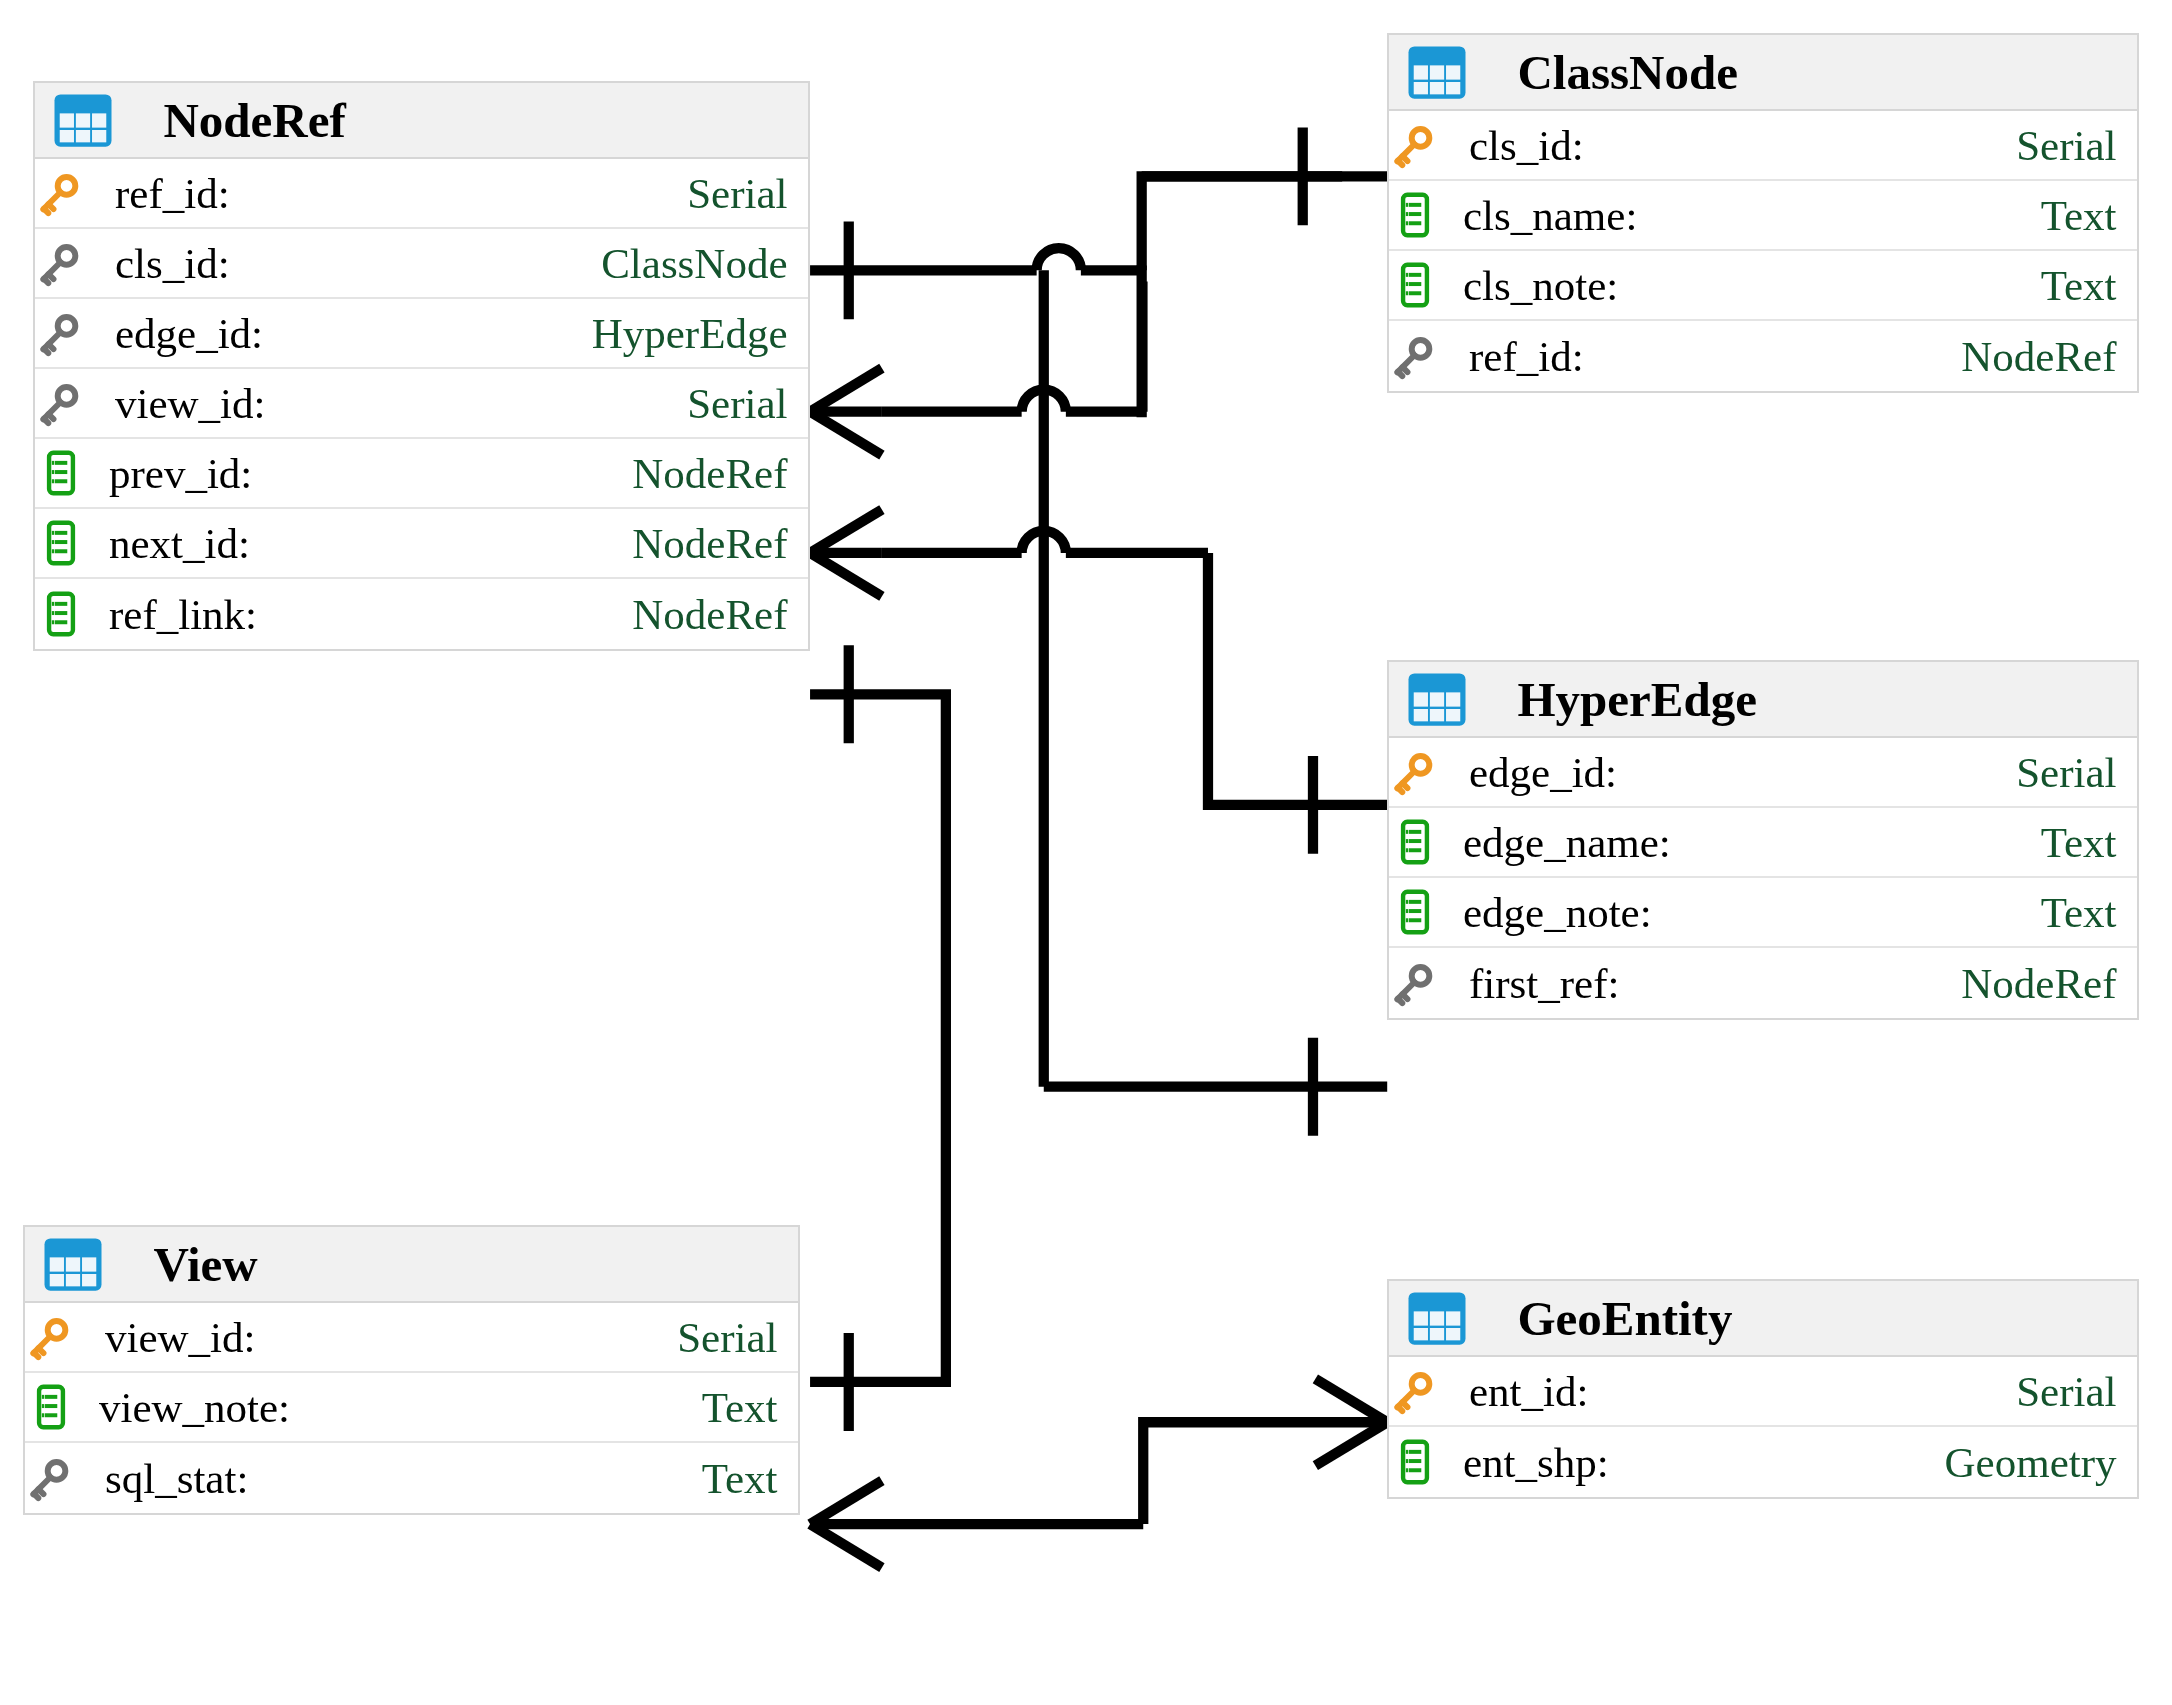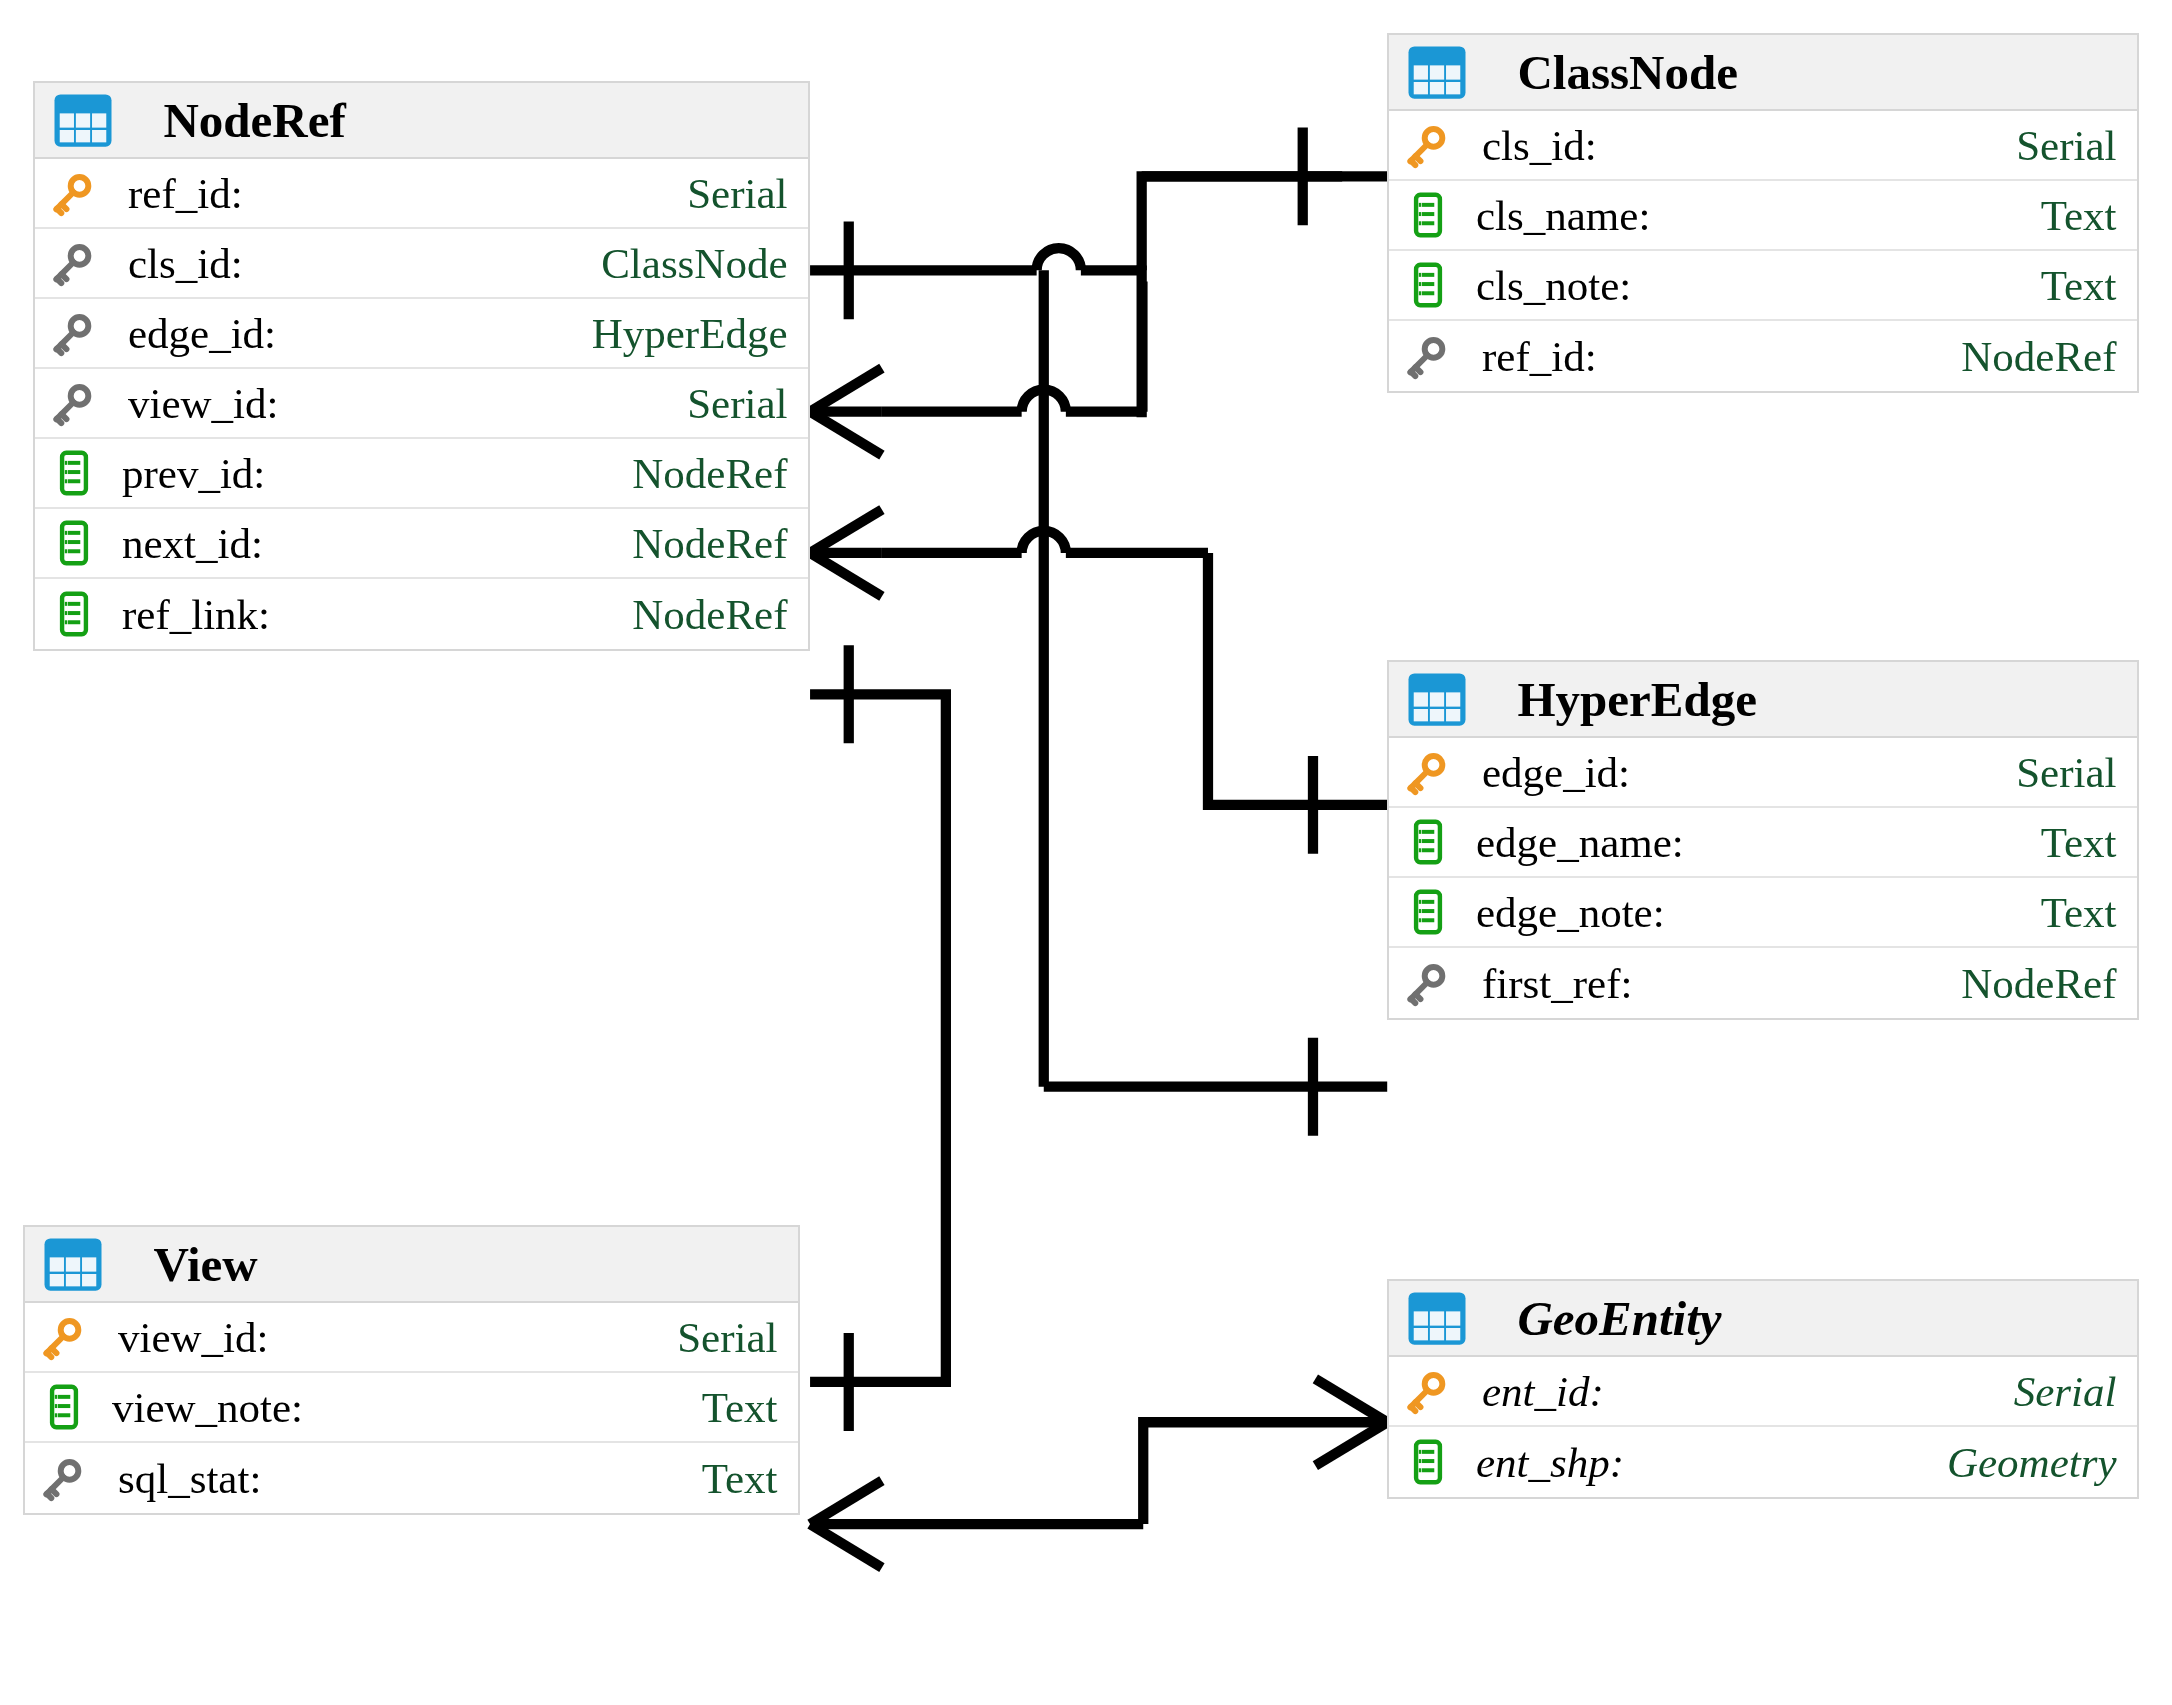--- a/index.html
+++ b/index.html
@@ -12,21 +12,21 @@
   
   .entity{position:absolute;border:2.4px solid #d6d6d6;background:#ffffff;
           box-sizing:border-box;}
   .ent-header{display:flex;align-items:center;background:#f1f1f1;
               border-bottom:2.4px solid #d6d6d6;box-sizing:border-box;
               height:76px;padding-left:17.4px;}
   .ent-title{font-weight:bold;font-size:49px;color:#000;margin-left:49px;
              white-space:nowrap;line-height:1;}
   .attr-row{display:flex;align-items:center;height:70px;
             border-bottom:2.4px solid #e4e4e4;box-sizing:border-box;
-            padding-left:15px;position:relative;}
+            padding-left:2px;position:relative;}
   .attr-row:last-child{border-bottom:none;}
   .attr-name{font-size:43px;color:#000;margin-left:32px;white-space:nowrap;}
   .attr-type{font-size:43px;color:#14532d;position:absolute;right:20.5px;
              white-space:nowrap;}
 
   
   .icon{flex:0 0 auto;display:block;}
   .tbl-icon{width:62px;height:57px;}
   .key-icon{width:46px;height:46px;}
   .col-icon{width:32px;height:46px;margin-left:8px;}
@@ -431,21 +431,21 @@
               <line x1="12.2" y1="11.6" x2="3.3" y2="20.5"></line>
               <line x1="6.0" y1="17.8" x2="8.6" y2="20.4"></line>
               <line x1="3.6" y1="20.2" x2="5.9" y2="22.5"></line>
             </g>
           </svg>
         </span>
         <span class="attr-name">sql_stat:</span>
         <span class="attr-type">Text</span>
       </div>
     </div>
-    <div class="entity" style="left: 1387px; top: 1279px; width: 752px; font-style: italic;">
+    <div class="entity" style="left: 1387px; top: 1279px; width: 752px;">
       <div class="ent-header">
         <span class="icon tbl-icon">
           <svg viewBox="0 0 26 24" width="62" height="57">
             <rect x="1" y="1" width="24" height="22" rx="2.5" ry="2.5" fill="#1b97d5"></rect>
             <rect x="3.2" y="9" width="6" height="6" fill="#eef6fb"></rect>
             <rect x="10" y="9" width="6" height="6" fill="#eef6fb"></rect>
             <rect x="16.8" y="9" width="6" height="6" fill="#eef6fb"></rect>
             <rect x="3.2" y="16" width="6" height="5.2" fill="#eef6fb"></rect>
             <rect x="10" y="16" width="6" height="5.2" fill="#eef6fb"></rect>
             <rect x="16.8" y="16" width="6" height="5.2" fill="#eef6fb"></rect>

